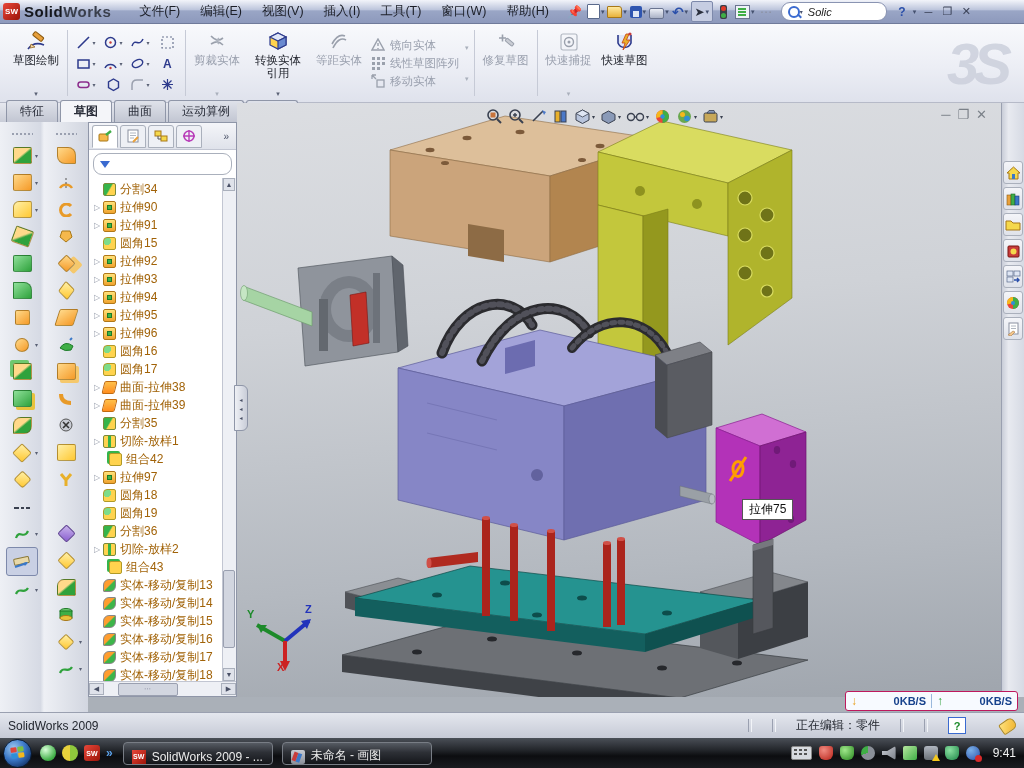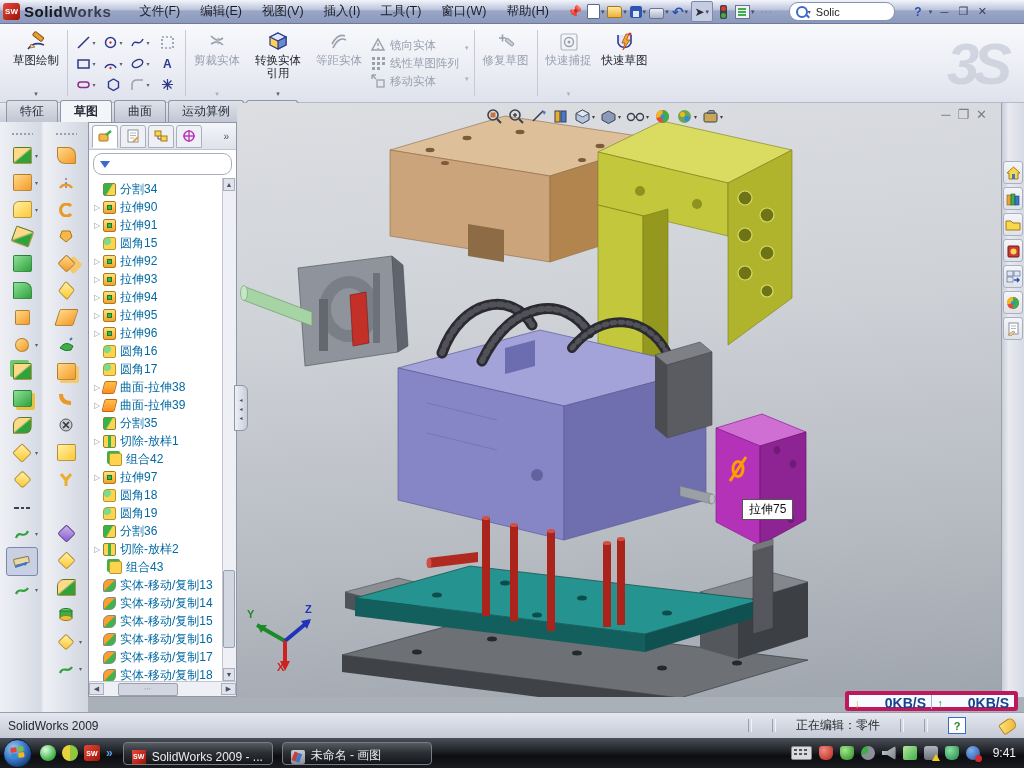--- a/index.html
+++ b/index.html
@@ -29,21 +29,21 @@
   .glyph-save{width:12px;height:12px;background:#2f55b0;border-radius:2px;position:relative;}
   .glyph-save::after{content:"";position:absolute;left:3px;top:5px;width:6px;height:6px;background:#dfe6f4;}
   .glyph-print{width:14px;height:9px;background:linear-gradient(#eceff6,#aab2c6);border:1px solid #6a7490;border-radius:2px;margin-top:3px;}
   .glyph-undo{color:#2a4faa;font-size:14px;font-weight:bold;transform:scaleX(-1);}
   .glyph-arrow{color:#2a2f3c;font-size:12px;}
   .glyph-light{width:7px;height:14px;background:#3a3f48;border-radius:2px;display:flex;flex-direction:column;align-items:center;justify-content:space-around;}
   .glyph-light i{width:5px;height:5px;border-radius:50%;display:block;}
   .glyph-list{width:13px;height:12px;background:#eef2f8;border:1px solid #6a7490;position:relative;}
   .glyph-list::after{content:"";position:absolute;left:2px;top:2px;width:8px;height:2px;background:#3fae46;box-shadow:0 3px 0 #3fae46,0 6px 0 #3fae46;}
   .searchbox{display:flex;align-items:center;background:#fff;border:1px solid #8a94b2;border-radius:9px;
-       height:17px;width:92px;margin:0 12px;padding:0 6px;}
+       height:17px;width:92px;margin:0 4px;padding:0 6px;font-style:italic;}
   .mag{width:8px;height:8px;border:2px solid #3a6ad0;border-radius:50%;position:relative;flex:none;}
   .mag::after{content:"";position:absolute;left:7px;top:7px;width:5px;height:2px;background:#3a6ad0;transform:rotate(45deg);}
   .searchval{font-size:11px;color:#222;margin-left:5px;}
   .win-ctrl{display:flex;gap:3px;margin:0 6px 0 4px;}
   .wcb{width:16px;height:14px;display:flex;align-items:center;justify-content:center;font-size:11px;color:#3c4358;}
 
   
   .ribbon{position:absolute;left:0;top:24px;width:1024px;height:79px;
     background:linear-gradient(#f8f9fc,#eceef5 55%,#dfe2ec);border-bottom:1px solid #b6bac8;
     display:flex;align-items:stretch;padding-left:8px;box-sizing:border-box;}
@@ -99,21 +99,21 @@
   .fpt{width:24px;height:21px;border:1px solid #aab0bc;border-radius:3px 3px 0 0;background:#eef0f5;
     display:flex;align-items:center;justify-content:center;}
   .fpt.active{background:#fff;border-bottom-color:#fff;}
   .fpt-chev{margin-left:auto;font-size:10px;color:#4a5166;padding-right:4px;}
   .filterbox{height:20px;margin:3px 4px;border:1px solid #aab0bc;border-radius:9px;background:#fff;
     display:flex;align-items:center;padding:0 6px;flex:none;gap:4px;}
   .funnel{width:0;height:0;border-left:5px solid transparent;border-right:5px solid transparent;border-top:7px solid #3a6ad0;position:relative;}
   .tree{flex:1;overflow:hidden;position:relative;padding:2px 0 0 2px;}
   .trow{display:flex;align-items:center;height:18px;white-space:nowrap;}
   .texp{width:12px;font-size:8px;color:#9aa0ae;text-align:center;flex:none;}
-  .tlabel{font-size:12px;color:#0369a1;}
+  .tlabel{font-size:12px;color:#a16207;}
   .ti{width:13px;height:13px;display:inline-block;margin-right:4px;border-radius:2px;position:relative;flex:none;box-sizing:border-box;}
   .ti[data-icon="split"]{background:linear-gradient(120deg,#35b44a 45%,#ffd34e 55%);border:1px solid #7a8a3a;}
   .ti[data-icon="extrude"]{background:linear-gradient(#ffe27a,#f0a32f);border:1px solid #b07818;}
   .ti[data-icon="extrude"]::after{content:"";position:absolute;left:3px;top:3px;right:3px;bottom:3px;background:#3db54a;border:1px solid #1d7a28;}
   .ti[data-icon="fillet"]{background:radial-gradient(circle at 30% 30%,#7ddc8a 0 34%,#ffd34e 36%);border:1px solid #b09a28;border-radius:4px 2px 2px 2px;}
   .ti[data-icon="surface"]{background:linear-gradient(#ffc04a,#ff8d1f);transform:skewX(-14deg);border:1px solid #c06a10;}
   .ti[data-icon="loftcut"]{background:linear-gradient(90deg,#ffd34e 33%,#35b44a 33% 66%,#ffd34e 66%);border:1px solid #7a8a3a;}
   .ti[data-icon="combine"]{background:#ffd34e;border:1px solid #b09a28;box-shadow:-2px -2px 0 #35b44a;margin-left:6px;}
   .ti[data-icon="move"]{background:linear-gradient(135deg,#ff9d2f 45%,#3db54a 55%);border-radius:6px 1px 6px 1px;border:1px solid #888;}
   .vsb{position:absolute;right:0;top:0;bottom:0;width:13px;background:#eef0f5;border-left:1px solid #c2c6d2;}
@@ -168,22 +168,22 @@
   .st-right{margin-left:auto;display:flex;align-items:center;gap:20px;margin-right:8px;}
   .stsep{width:2px;height:13px;border-left:1px solid #9aa0b0;border-right:1px solid #f2f4f8;}
   .st-edit{font-size:12px;color:#22262e;}
   .sthelp{width:16px;height:15px;background:#fff;border:1px solid #3a6ad0;font-size:11px;font-weight:bold;color:#1d8a2a;
     display:flex;align-items:center;justify-content:center;}
   .sttag{width:14px;height:10px;background:linear-gradient(135deg,#ffe27a,#f0b32f);border:1px solid #b08818;
     border-radius:2px 5px 5px 2px;transform:rotate(-35deg);margin-left:14px;}
 
   
   .netwidget{position:absolute;left:845px;top:691px;width:173px;height:20px;background:#f7faff;
-    border:4px solid #be185d;border-radius:3px;display:flex;align-items:flex-start;z-index:40;
-    font-size:14px;font-weight:bold;color:#16418c;box-sizing:border-box;}
+    border:1px solid #be185d;border-radius:3px;display:flex;align-items:center;z-index:40;
+    font-size:11px;font-weight:bold;color:#16418c;box-sizing:border-box;}
   .netcell{flex:1;display:flex;align-items:center;padding:0 5px;}
   .netcell .val{margin-left:auto;}
   .netdiv{width:1px;height:14px;background:#9ab8dc;}
   [data-name="download-arrow-icon"]::before{content:"↓";color:#e8a020;font-size:12px;}
   [data-name="upload-arrow-icon"]::before{content:"↑";color:#2fa23c;font-size:12px;}
 
   
   .taskbar{position:absolute;left:0;top:738px;width:1024px;height:30px;
     background:linear-gradient(#4a4f57,#23262b 40%,#0c0d10 60%,#1a1c20);display:flex;align-items:center;box-sizing:border-box;}
   .startorb{width:27px;height:27px;border-radius:50%;margin:0 8px 0 3px;flex:none;

